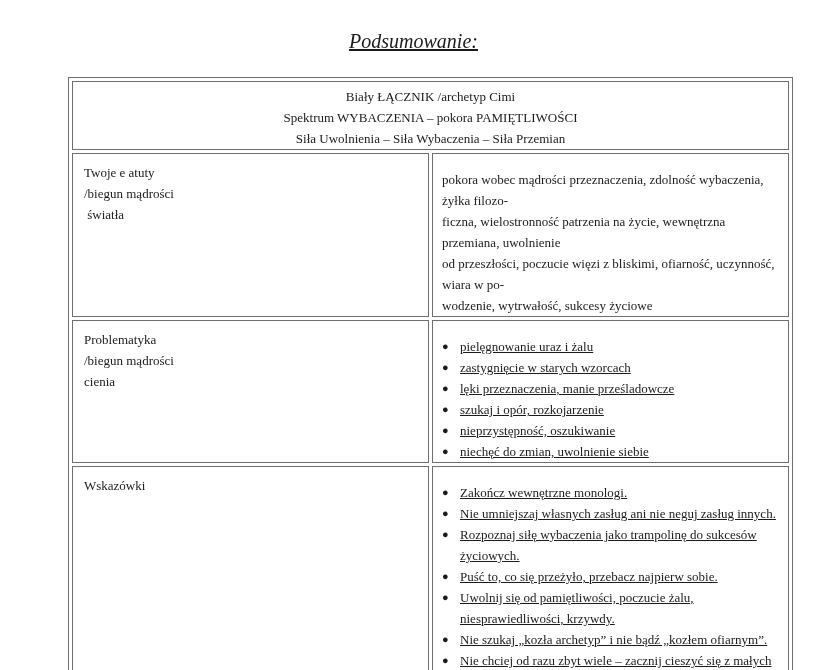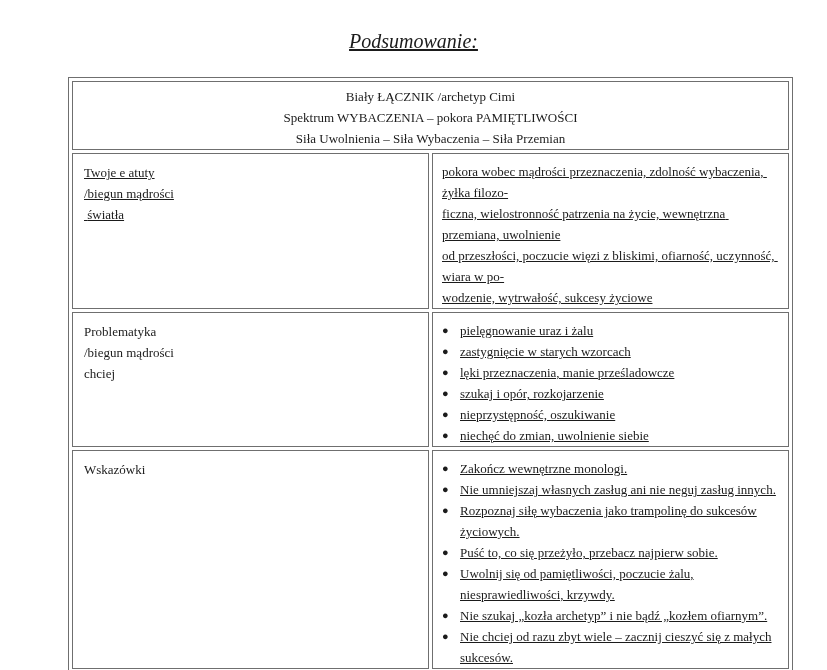--- a/index.html
+++ b/index.html
@@ -49,26 +49,26 @@
     padding: 4px 6px 0 6px;
     font-size: 16px;
   }
   td.label-cell {
     width: 180px;
     padding: 8px 8px 0 11px;
     white-space: pre-wrap;
     font-size: 16px;
   }
   td.content-cell {
-    padding: 7px 5px 0 9px;
+    padding: 15px 5px 0 9px;
   }
   td.prewrap {
     white-space: pre-wrap;
   }
-  tr.row-1 td { height: 107px; text-decoration: underline; }
+  tr.row-1 td { height: 107px; }
   tr.row-2 td { height: 130px; }
   tr.row-3 td { height: 149px; }
   ul.bullets {
     margin: 0;
     padding: 0;
     list-style: none;
   }
   ul.bullets li {
     position: relative;
     padding-left: 18px;
@@ -105,21 +105,21 @@
  światła</td>
       <td class="content-cell prewrap">pokora wobec mądrości przeznaczenia, zdolność wybaczenia, żyłka filozo-
 ficzna, wielostronność patrzenia na życie, wewnętrzna przemiana, uwolnienie
 od przeszłości, poczucie więzi z bliskimi, ofiarność, uczynność, wiara w po-
 wodzenie, wytrwałość, sukcesy życiowe</td>
     </tr>
 
     <tr class="row-2">
       <td class="label-cell">Problematyka
 /biegun mądrości
-chciej</td>
+cienia</td>
       <td class="content-cell">
         <ul class="bullets">
           <li>pielęgnowanie uraz i żalu</li>
           <li>zastygnięcie w starych wzorcach</li>
           <li>lęki przeznaczenia, manie prześladowcze</li>
           <li>szukaj i opór, rozkojarzenie</li>
           <li>nieprzystępność, oszukiwanie</li>
           <li>niechęć do zmian, uwolnienie siebie</li>
         </ul>
       </td>

